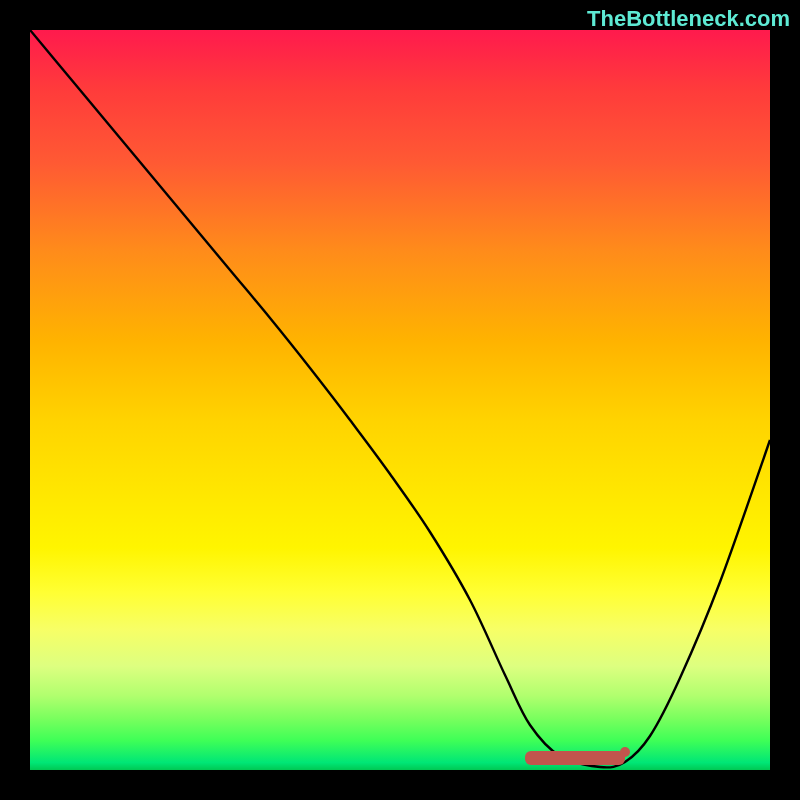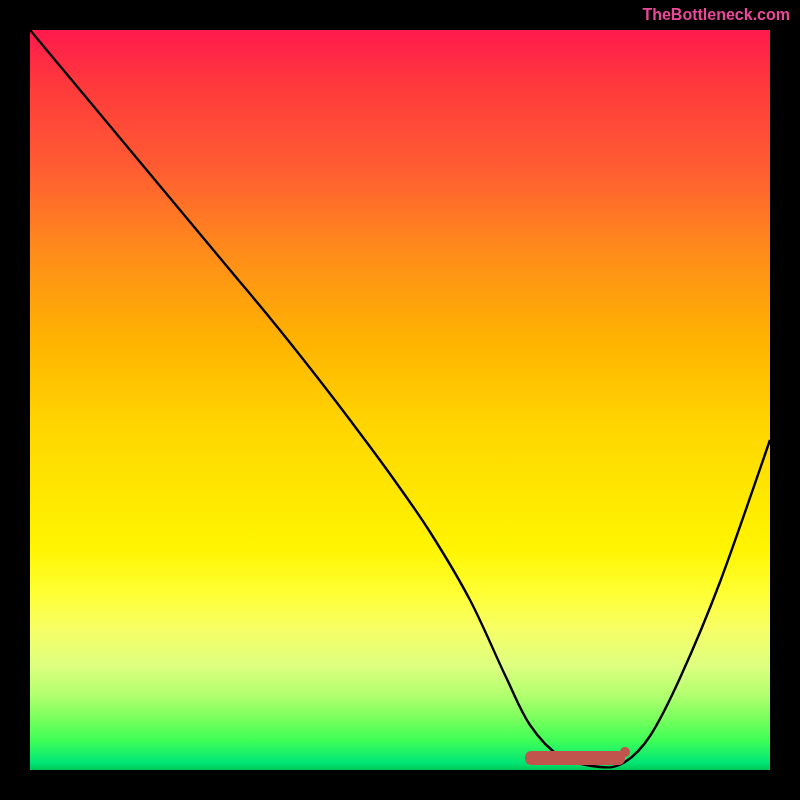--- a/index.html
+++ b/index.html
@@ -8,22 +8,22 @@
     background: #000;
     width: 800px;
     height: 800px;
     position: relative;
     font-family: Arial, sans-serif;
   }
   .watermark {
     position: absolute;
     top: 6px;
     right: 10px;
-    color: #ec4899;
-    font-size: 16px;
+    color: #5eead4;
+    font-size: 22px;
     font-weight: bold;
     z-index: 10;
   }
   .plot-area {
     position: absolute;
     left: 30px;
     top: 30px;
     width: 740px;
     height: 740px;
     overflow: hidden;

